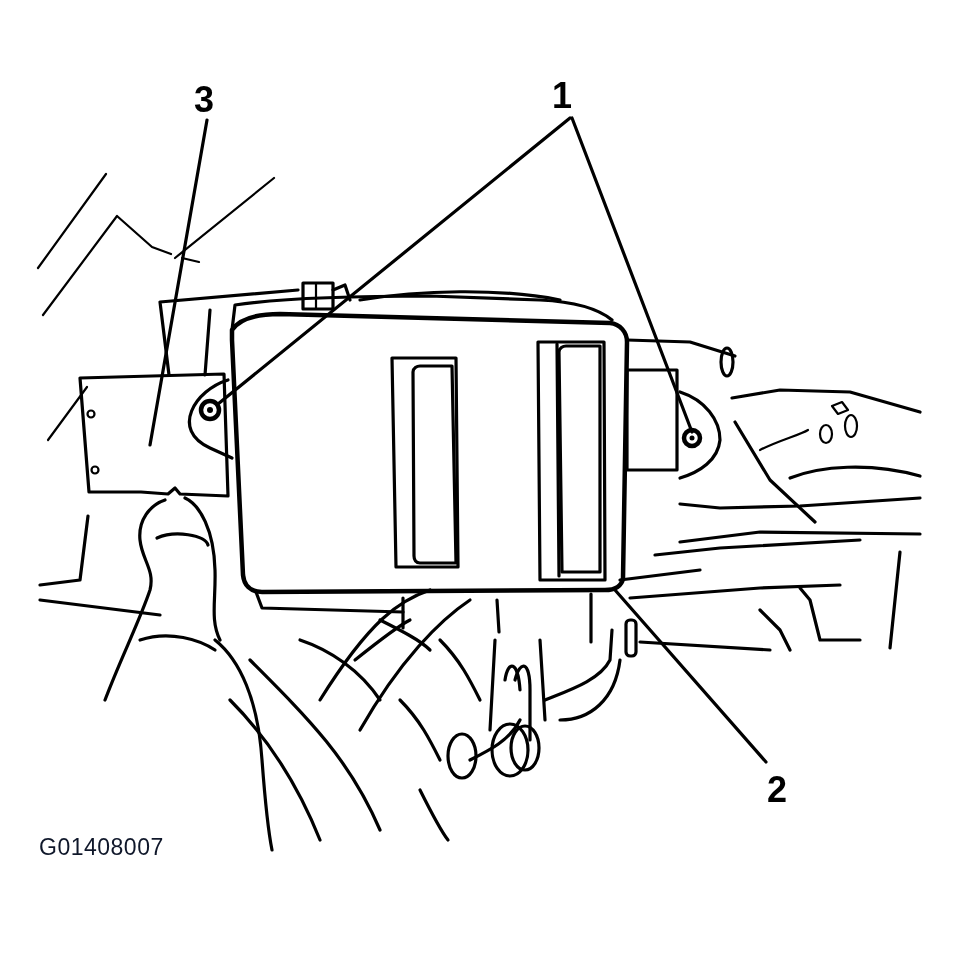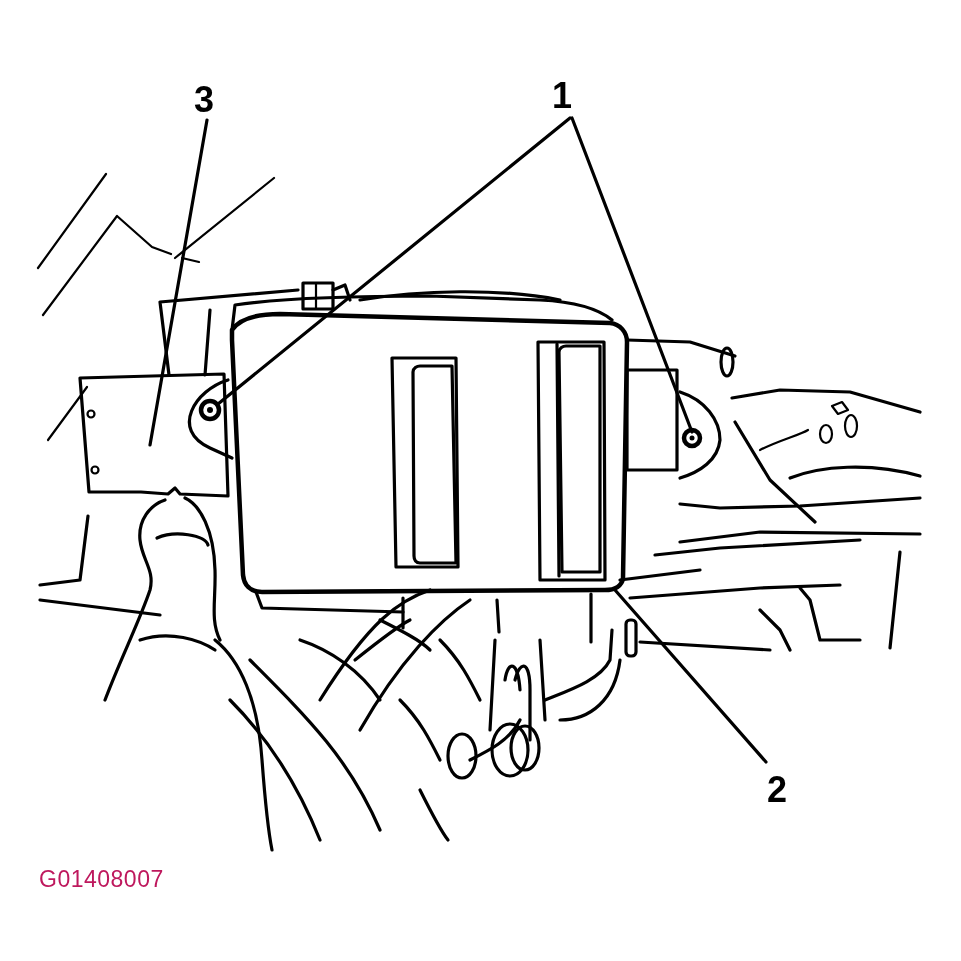--- a/index.html
+++ b/index.html
@@ -8,22 +8,22 @@
   svg.art { position: absolute; left: 0; top: 0; width: 961px; height: 961px; }
   .art path, .art line, .art polyline, .art rect, .art ellipse, .art circle { fill: none; stroke: #000; stroke-linecap: round; stroke-linejoin: round; }
   .thick { stroke-width: 4.5; }
   .med { stroke-width: 3.2; }
   .thin { stroke-width: 2.2; }
   .callout {
     position: absolute; font-family: "Liberation Sans", sans-serif; font-weight: bold;
     font-size: 36px; color: #000; line-height: 1;
   }
   .fig-id {
-    position: absolute; left: 39px; top: 866px; font-family: "Liberation Sans", sans-serif;
-    font-size: 23px; color: #be185d; letter-spacing: 0.5px;
+    position: absolute; left: 39px; top: 834px; font-family: "Liberation Sans", sans-serif;
+    font-size: 23px; color: #0f172a; letter-spacing: 0.5px;
   }
 </style>
 </head>
 <body>
 
 <div class="stage">
 
   <svg class="art" viewBox="0 0 961 961">
 
     <g>

